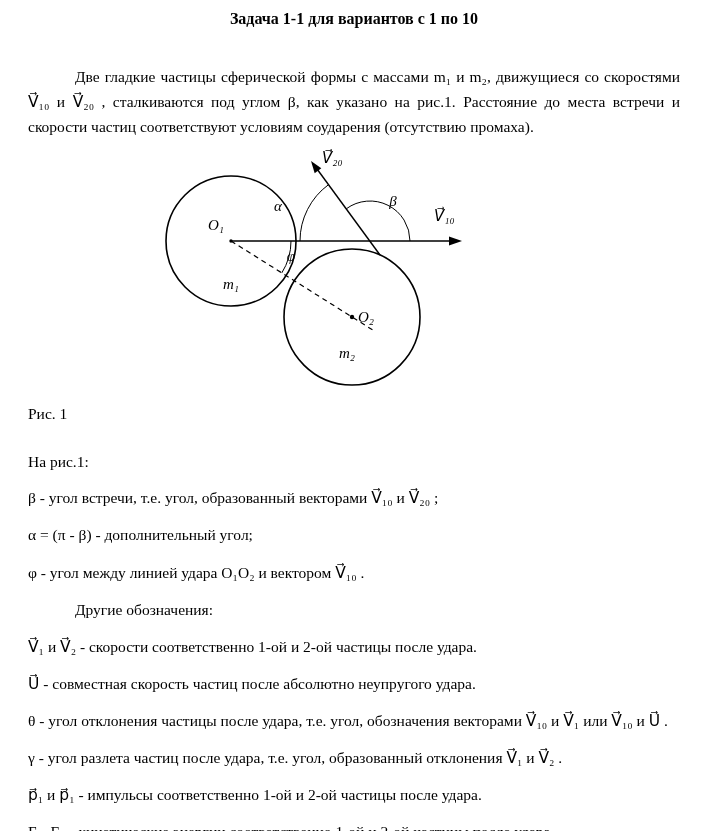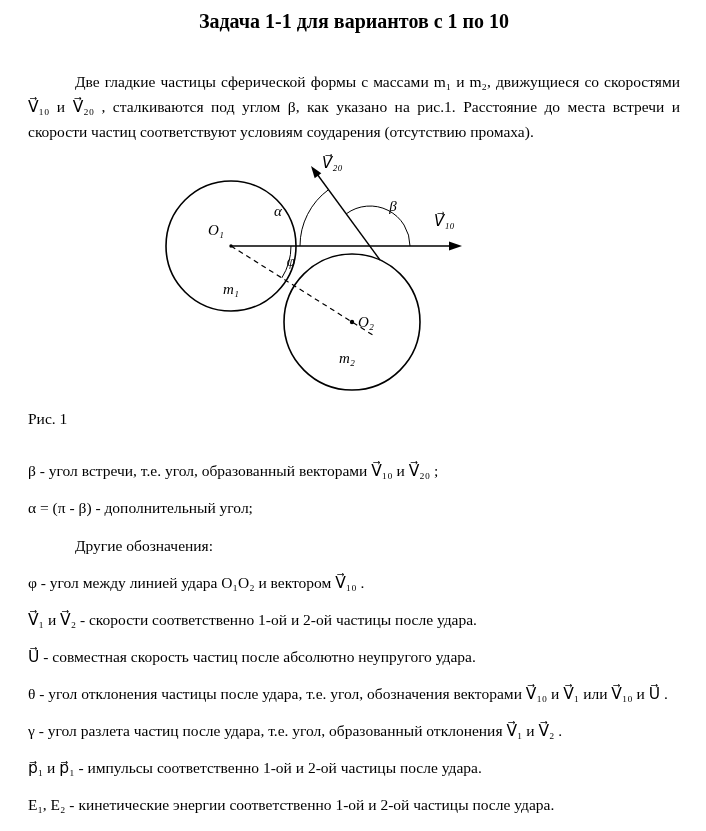--- a/index.html
+++ b/index.html
@@ -11,21 +11,21 @@
     font-size: 15.5px;
   }
   .page {
     width: 706px;
     min-height: 831px;
     box-sizing: border-box;
     padding: 8px 26px 18px 28px;
     background: #ffffff;
   }
   .title {
-    font-size: 20px;
+    font-size: 16px;
     font-weight: bold;
     text-align: center;
     margin: 2px 0 36px 0;
   }
   p { margin: 0; }
   .intro {
     text-align: justify;
     text-indent: 47px;
     line-height: 1.62;
   }
@@ -93,26 +93,27 @@
       <text class="it" x="203" y="209" text-anchor="middle">m₂</text>
       <text class="it" x="178" y="14" text-anchor="start">V⃗₂₀</text>
       <text class="it" x="290" y="72" text-anchor="start">V⃗₁₀</text>
       <text class="it" x="134" y="62" text-anchor="middle">α</text>
       <text class="it" x="249" y="57" text-anchor="middle">β</text>
       <text class="it" x="147" y="112" text-anchor="middle">φ</text>
     </svg>
     <figcaption class="caption">Рис. 1</figcaption>
   </figure>
 
+  <p class="heading">На рис.1:</p>
 
   <p class="note">β - угол встречи, т.е. угол, образованный векторами  V⃗₁₀  и  V⃗₂₀ ;</p>
   <p class="note">α = (π - β) - дополнительный угол;</p>
+  <p class="note">φ - угол между линией удара O₁O₂ и вектором  V⃗₁₀ .</p>
+
   <p class="note indent">Другие обозначения:</p>
-
-  <p class="note">φ - угол между линией удара O₁O₂ и вектором  V⃗₁₀ .</p>
 
   <p class="note">V⃗₁ и V⃗₂  - скорости соответственно 1-ой и 2-ой частицы после удара.</p>
   <p class="note">U⃗  - совместная скорость частиц после абсолютно неупругого удара.</p>
   <p class="note">θ - угол отклонения частицы после удара, т.е. угол, обозначения векторами  V⃗₁₀  и  V⃗₁  или  V⃗₁₀  и U⃗ .</p>
   <p class="note">γ - угол разлета частиц после удара, т.е. угол, образованный отклонения  V⃗₁  и  V⃗₂ .</p>
   <p class="note">p⃗₁ и p⃗₁  - импульсы соответственно 1-ой и 2-ой частицы после удара.</p>
   <p class="note">E₁, E₂ - кинетические энергии соответственно 1-ой и 2-ой частицы после удара.</p>
 
 </div>
 

